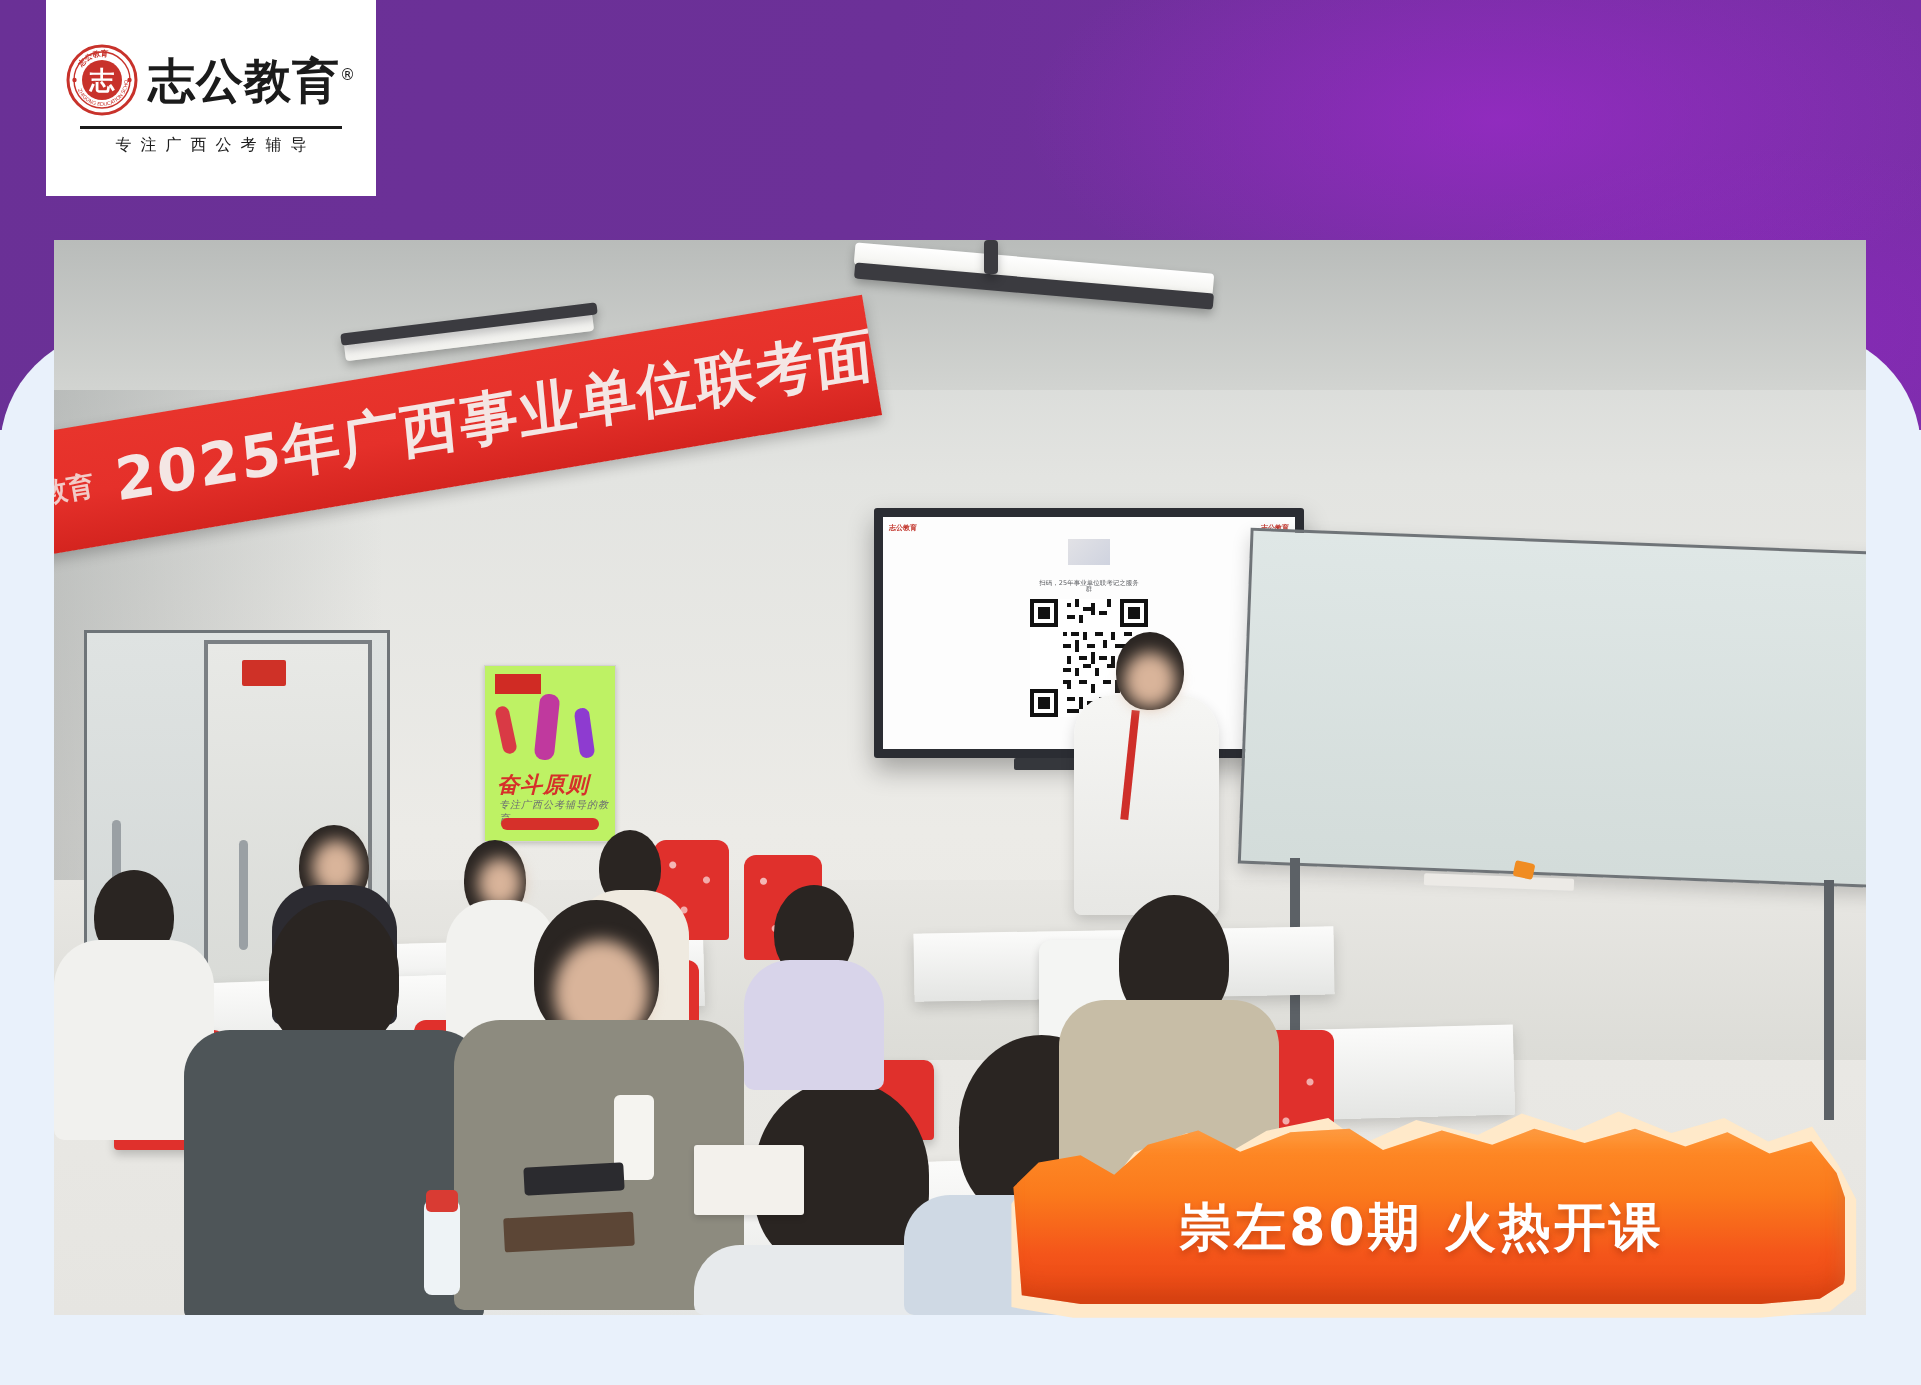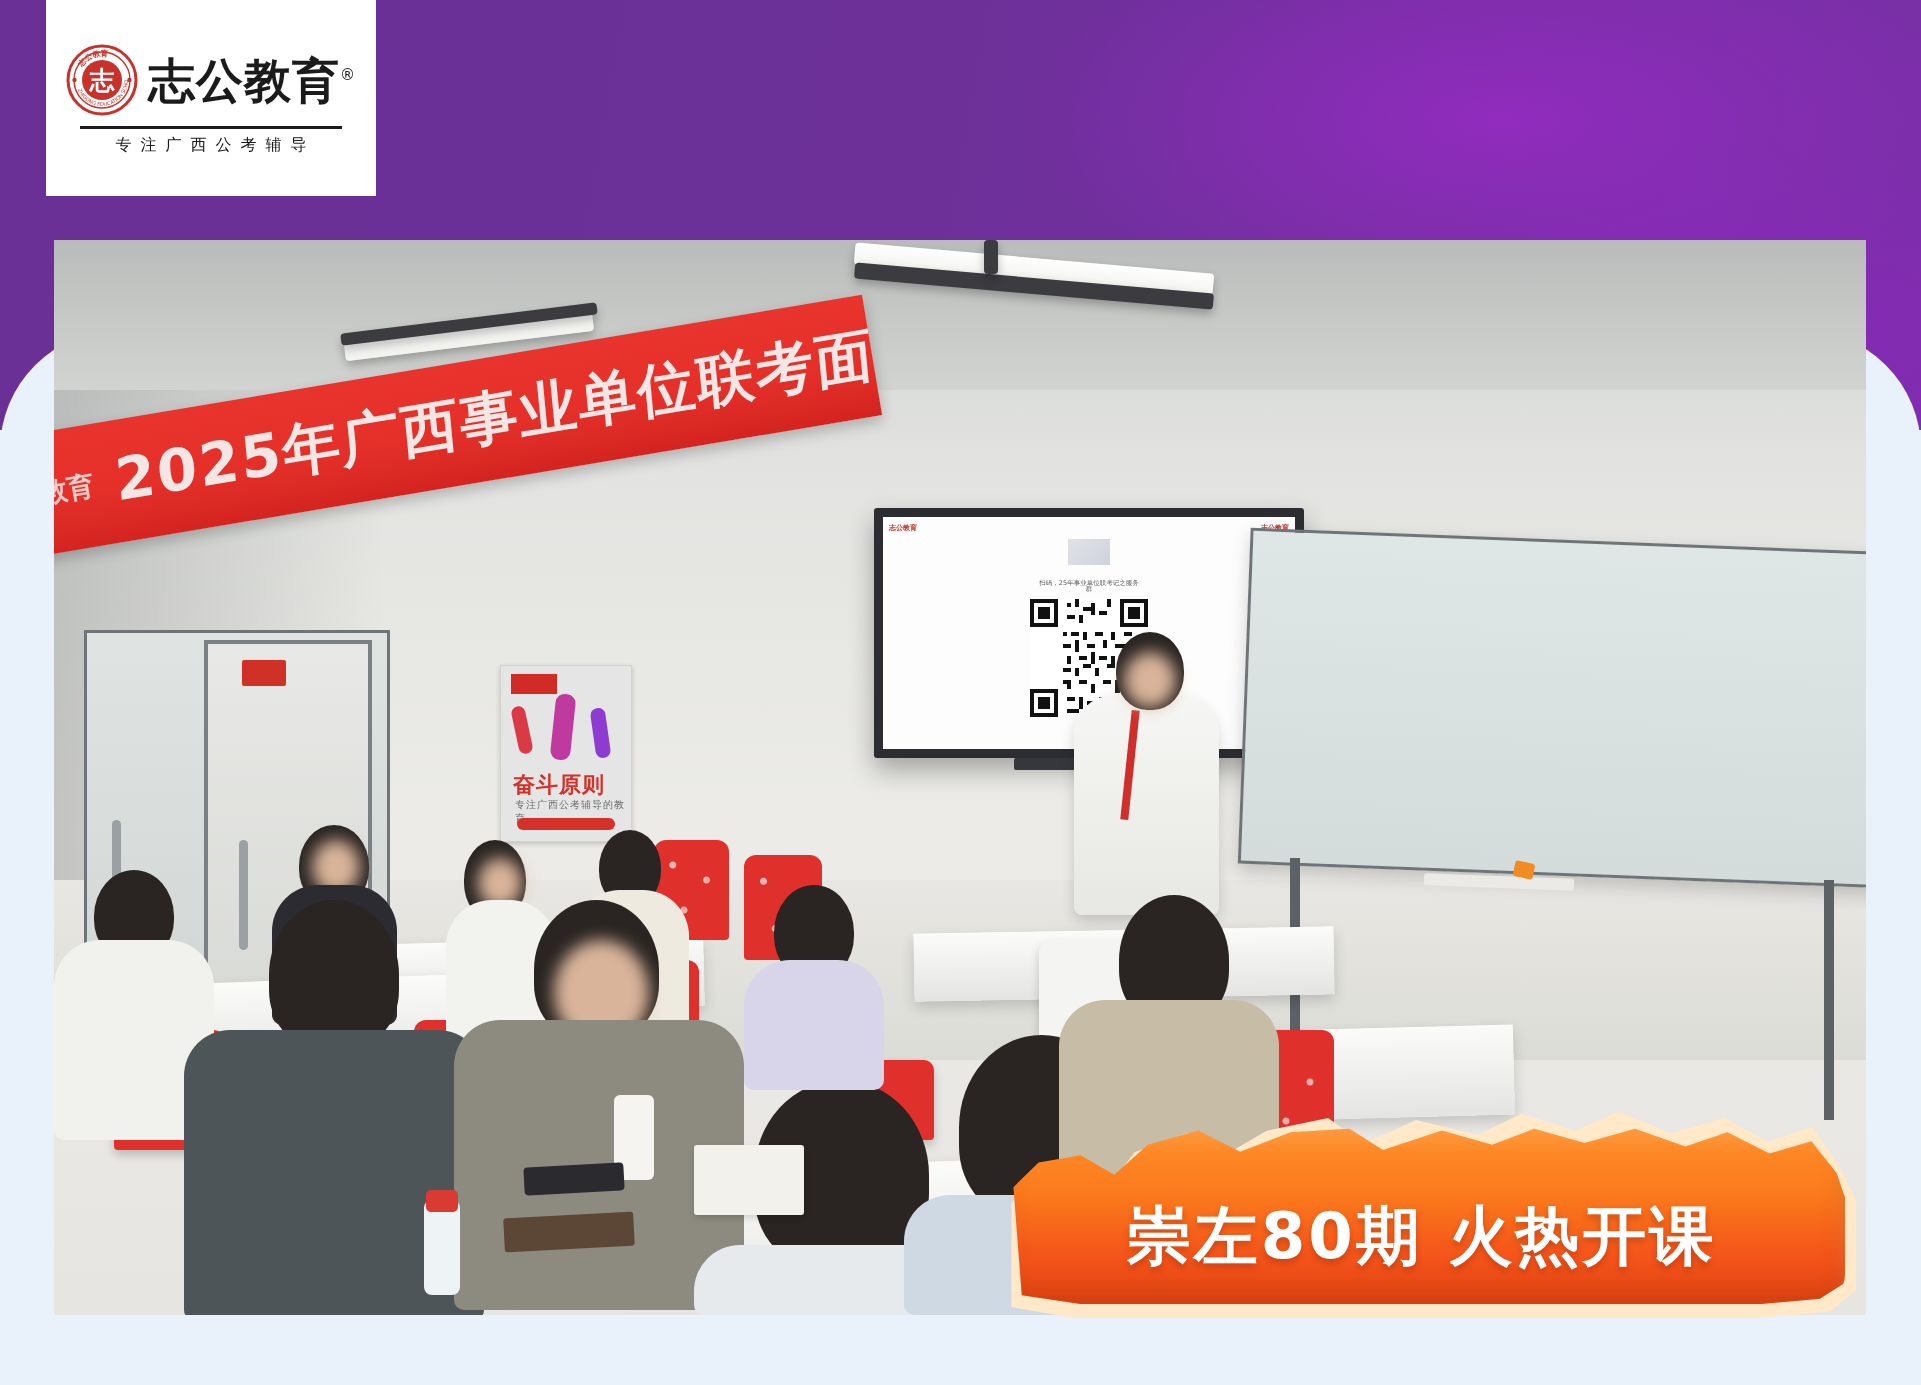--- a/index.html
+++ b/index.html
@@ -102,22 +102,22 @@
     box-shadow:0 5px 10px rgba(0,0,0,.25);}
   .lightbar.dark{background:#3b3b40;}
 
   
   .glass{left:30px;top:390px;width:300px;height:460px;background:linear-gradient(180deg,#dfe3e2,#cfd4d3);border:3px solid #6e7478;}
   .door{left:150px;top:400px;width:160px;height:440px;background:linear-gradient(180deg,#e8e9e6,#d5d7d3);border:4px solid #7b8084;}
   .door-handle{left:185px;top:600px;width:9px;height:110px;background:#9aa0a4;border-radius:5px;}
   .exitsign{left:188px;top:420px;width:44px;height:26px;background:#cf3127;border-radius:2px;}
 
   
-  .poster-wall{left:446px;top:425px;width:130px;height:175px;background:#e5e5e5;border:1px solid #d3d2cf;
-     box-shadow:0 2px 5px rgba(0,0,0,.18);overflow:hidden;}
+  .poster-wall{left:430px;top:425px;width:130px;height:175px;background:#bef264;border:1px solid #d3d2cf;
+     box-shadow:0 2px 5px rgba(0,0,0,.18);overflow:hidden;font-style:italic;}
   .poster-logo{position:absolute;left:10px;top:8px;width:46px;height:20px;background:#d02b24;}
   .poster-run{position:absolute;left:14px;top:40px;width:14px;height:48px;background:#d93a45;border-radius:7px;transform:rotate(-12deg);}
   .poster-run2{position:absolute;left:52px;top:28px;width:20px;height:66px;background:#c0399e;border-radius:9px;transform:rotate(6deg);}
   .poster-run3{position:absolute;left:92px;top:42px;width:15px;height:50px;background:#8e3bd0;border-radius:7px;transform:rotate(-8deg);}
   .poster-title{position:absolute;left:12px;top:104px;font-size:22px;font-weight:bold;color:#d6302a;letter-spacing:1px;
      font-family:"DejaVu Sans","Liberation Sans",sans-serif;}
   .poster-sub{position:absolute;left:14px;top:132px;font-size:10px;color:#6d6f72;letter-spacing:1px;
      font-family:"DejaVu Sans","Liberation Sans",sans-serif;}
   .poster-bar{position:absolute;left:16px;top:152px;width:98px;height:12px;background:#d6302a;border-radius:6px;}
 
@@ -178,21 +178,21 @@
   }
   .flame-body{
     position:absolute;left:20px;top:22px;right:20px;bottom:16px;
     border-radius:30px;
     background:linear-gradient(180deg,#ff8f2a 0%,#fb7a1c 38%,#f4551a 72%,#e84715 100%);
     clip-path:polygon(1% 34%,4% 20%,9% 16%,13% 27%,17% 10%,23% 2%,28% 14%,34% 3%,41% 1%,45% 13%,52% 2%,58% 10%,63% 1%,69% 9%,75% 1%,81% 11%,86% 3%,91% 15%,96% 8%,99% 26%,100% 40%,100% 88%,97% 97%,90% 100%,9% 100%,2% 95%);
     box-shadow:inset 0 -14px 22px rgba(170,50,10,.35), inset 0 12px 18px rgba(255,190,120,.35);
   }
   .flame-text{
     position:absolute;left:0;right:7px;top:88px;text-align:center;
-    font-size:64px;font-weight:bold;color:#ffffff;letter-spacing:3px;
+    font-size:52px;font-weight:bold;color:#ffffff;letter-spacing:3px;
     font-family:"DejaVu Sans","Liberation Sans",sans-serif;
     text-shadow:0 4px 6px rgba(160,45,10,.45);white-space:nowrap;
   }
 </style>
 </head>
 <body>
 
 <div class="poster">
 
   <div class="header-band"></div>

